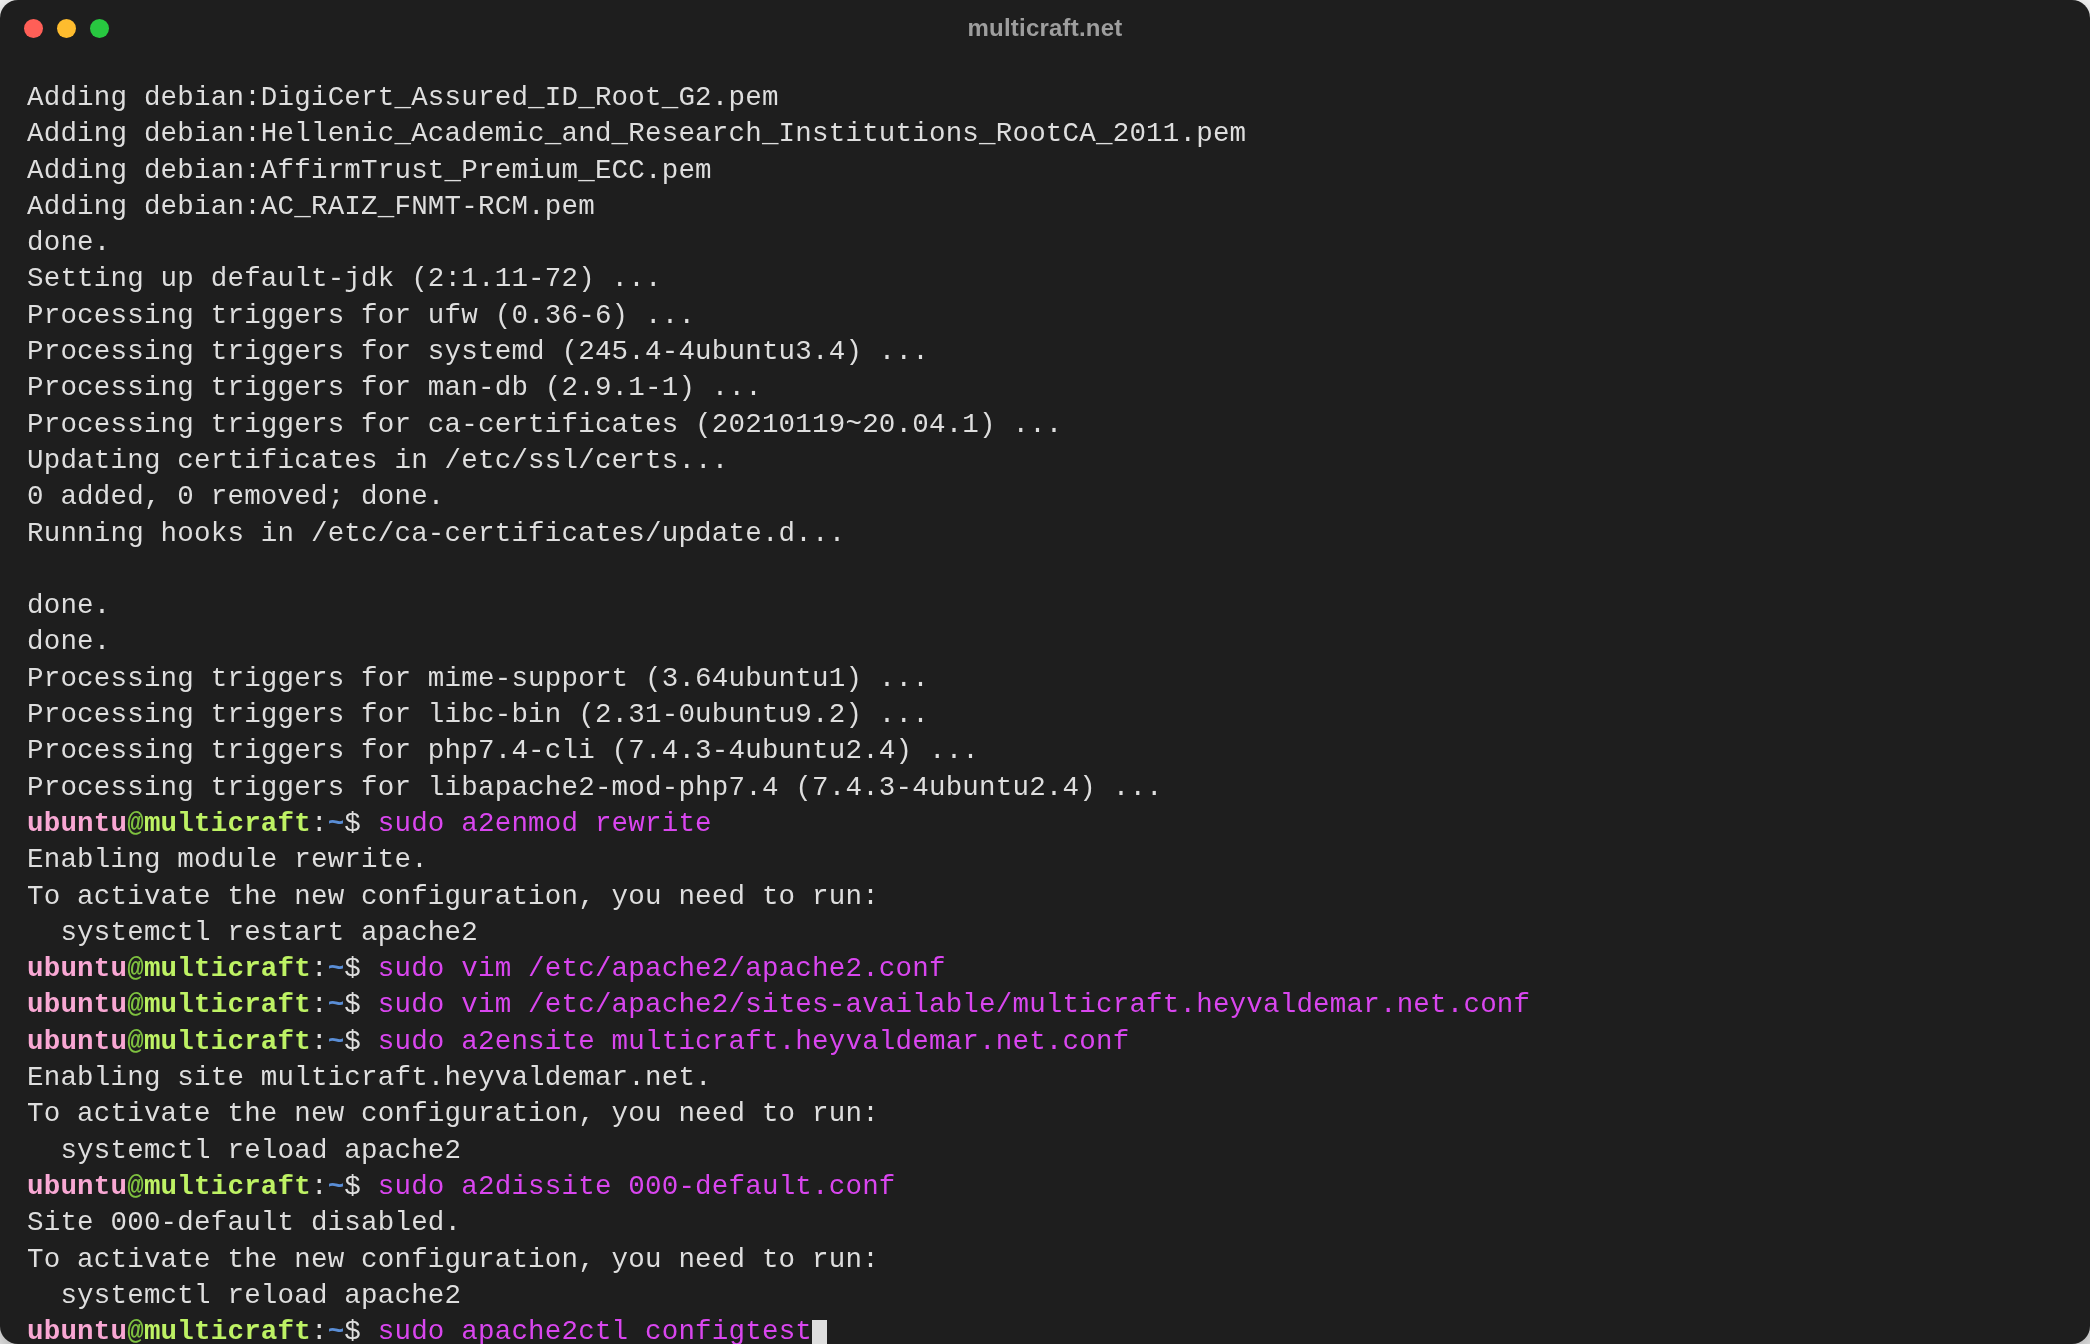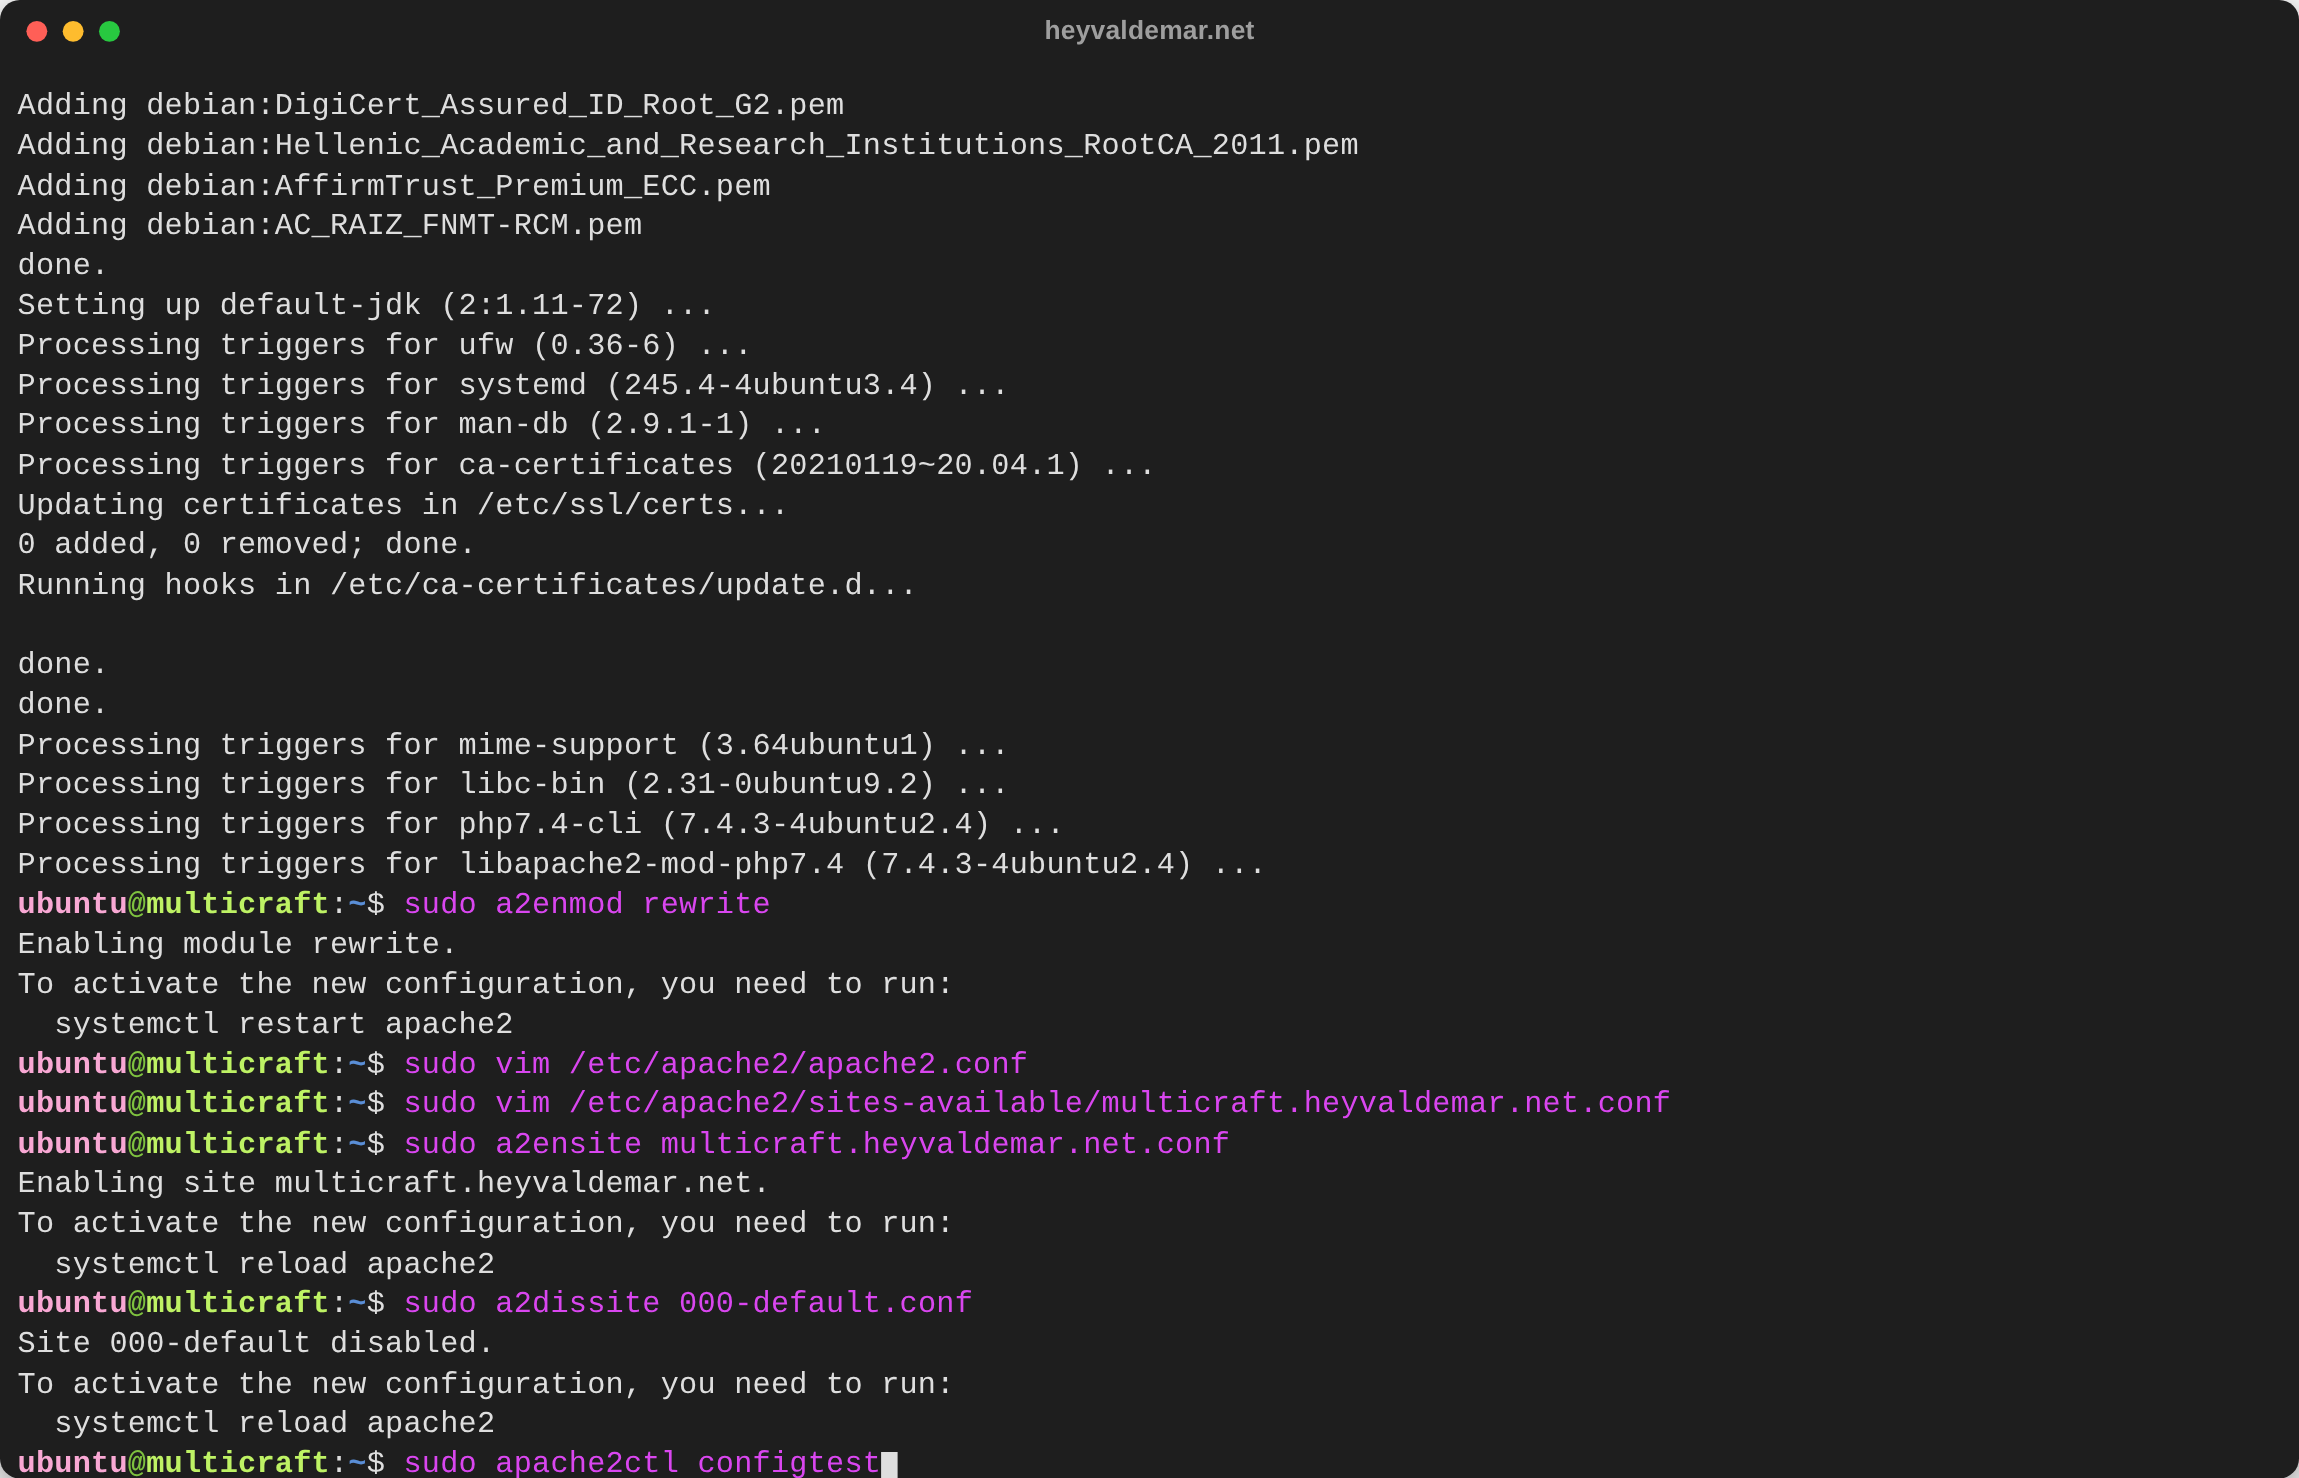--- a/index.html
+++ b/index.html
@@ -53,21 +53,21 @@
   }
   .terminal {
     padding: 24px 16px 16px 16px;
     font-size: 27.5px;
     line-height: 1.32;
     color: #dedede;
     white-space: pre;
     font-weight: 500;
     letter-spacing: 0.2px;
   }
-  .line { display: block; min-height: 1.32em; }
+  .line { display: block; min-height: 1.32em; margin-left: 11px; }
   .user { color: #f9a8d4; font-weight: 700; }
   .host { color: #bef264; font-weight: 700; }
   .at   { color: #7ec13f; font-weight: 700; }
   .colon{ color: #dedede; }
   .path { color: #5a8ed6; font-weight: 700; }
   .sym  { color: #dedede; }
   .cmd  { color: #d946ef; }
   .cursor {
     display: inline-block;
     width: 15px;
@@ -81,17 +81,17 @@
 </head>
 <body>
 
 <div class="window">
   <div class="titlebar">
     <div class="traffic-lights">
       <div class="tl red"></div>
       <div class="tl yellow"></div>
       <div class="tl green"></div>
     </div>
-    <div class="title">heyvaldemar.net</div>
+    <div class="title">multicraft.net</div>
   </div>
 
   <div class="terminal" id="term"><span class="line">Adding debian:DigiCert_Assured_ID_Root_G2.pem</span><span class="line">Adding debian:Hellenic_Academic_and_Research_Institutions_RootCA_2011.pem</span><span class="line">Adding debian:AffirmTrust_Premium_ECC.pem</span><span class="line">Adding debian:AC_RAIZ_FNMT-RCM.pem</span><span class="line">done.</span><span class="line">Setting up default-jdk (2:1.11-72) ...</span><span class="line">Processing triggers for ufw (0.36-6) ...</span><span class="line">Processing triggers for systemd (245.4-4ubuntu3.4) ...</span><span class="line">Processing triggers for man-db (2.9.1-1) ...</span><span class="line">Processing triggers for ca-certificates (20210119~20.04.1) ...</span><span class="line">Updating certificates in /etc/ssl/certs...</span><span class="line">0 added, 0 removed; done.</span><span class="line">Running hooks in /etc/ca-certificates/update.d...</span><span class="line"></span><span class="line">done.</span><span class="line">done.</span><span class="line">Processing triggers for mime-support (3.64ubuntu1) ...</span><span class="line">Processing triggers for libc-bin (2.31-0ubuntu9.2) ...</span><span class="line">Processing triggers for php7.4-cli (7.4.3-4ubuntu2.4) ...</span><span class="line">Processing triggers for libapache2-mod-php7.4 (7.4.3-4ubuntu2.4) ...</span><span class="line"><span class="user">ubuntu</span><span class="at">@</span><span class="host">multicraft</span><span class="colon">:</span><span class="path">~</span><span class="sym">$ </span><span class="cmd">sudo a2enmod rewrite</span></span><span class="line">Enabling module rewrite.</span><span class="line">To activate the new configuration, you need to run:</span><span class="line">  systemctl restart apache2</span><span class="line"><span class="user">ubuntu</span><span class="at">@</span><span class="host">multicraft</span><span class="colon">:</span><span class="path">~</span><span class="sym">$ </span><span class="cmd">sudo vim /etc/apache2/apache2.conf</span></span><span class="line"><span class="user">ubuntu</span><span class="at">@</span><span class="host">multicraft</span><span class="colon">:</span><span class="path">~</span><span class="sym">$ </span><span class="cmd">sudo vim /etc/apache2/sites-available/multicraft.heyvaldemar.net.conf</span></span><span class="line"><span class="user">ubuntu</span><span class="at">@</span><span class="host">multicraft</span><span class="colon">:</span><span class="path">~</span><span class="sym">$ </span><span class="cmd">sudo a2ensite multicraft.heyvaldemar.net.conf</span></span><span class="line">Enabling site multicraft.heyvaldemar.net.</span><span class="line">To activate the new configuration, you need to run:</span><span class="line">  systemctl reload apache2</span><span class="line"><span class="user">ubuntu</span><span class="at">@</span><span class="host">multicraft</span><span class="colon">:</span><span class="path">~</span><span class="sym">$ </span><span class="cmd">sudo a2dissite 000-default.conf</span></span><span class="line">Site 000-default disabled.</span><span class="line">To activate the new configuration, you need to run:</span><span class="line">  systemctl reload apache2</span><span class="line"><span class="user">ubuntu</span><span class="at">@</span><span class="host">multicraft</span><span class="colon">:</span><span class="path">~</span><span class="sym">$ </span><span class="cmd">sudo apache2ctl configtest</span><span class="cursor"></span></span></div>
 </div>
 
 </body></html>

